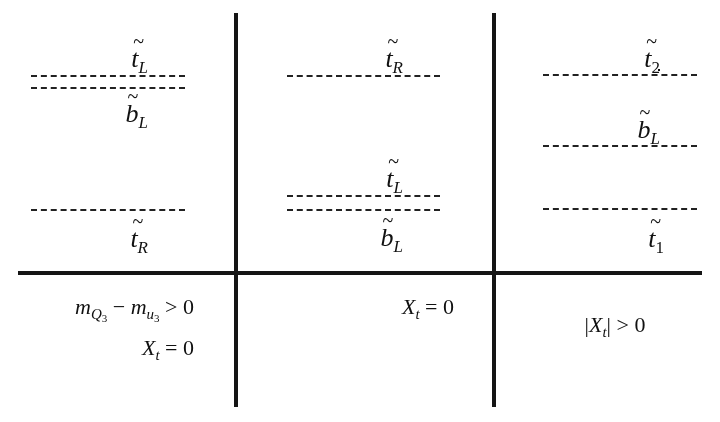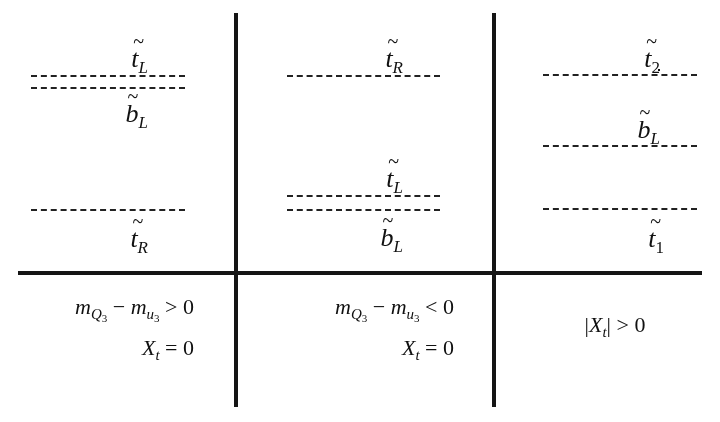--- a/index.html
+++ b/index.html
@@ -65,27 +65,20 @@
     <span class="sym">t</span><sub>L</sub>
   </div>
   <div class="level" style="left:287px; width:153px; top:195px;"></div>
   <div class="level" style="left:287px; width:153px; top:209px;"></div>
   <div class="lbl" style="left:323px; top:221px;">
     <span class="sym">b</span><sub>L</sub>
   </div>
 
   <div class="cond" style="left:270px; top:292px; width:184px;">
     <div class="row">
-      <span>m</span><sub><span>Q</span><sub>3</sub></sub>
-      <span class="up">−</span>
-      <span>m</span><sub><span>u</span><sub>3</sub></sub>
-      <span class="up">&lt;</span>
-      <span class="up">0</span>
-    </div>
-    <div class="row">
       <span>X</span><sub>t</sub>
       <span class="up">=</span>
       <span class="up">0</span>
     </div>
   </div>
 </div>
 
 <div>
   <div class="lbl" style="left:580px; top:42px;text-decoration:underline;">
     <span class="sym">t</span><sub class="num">2</sub>

